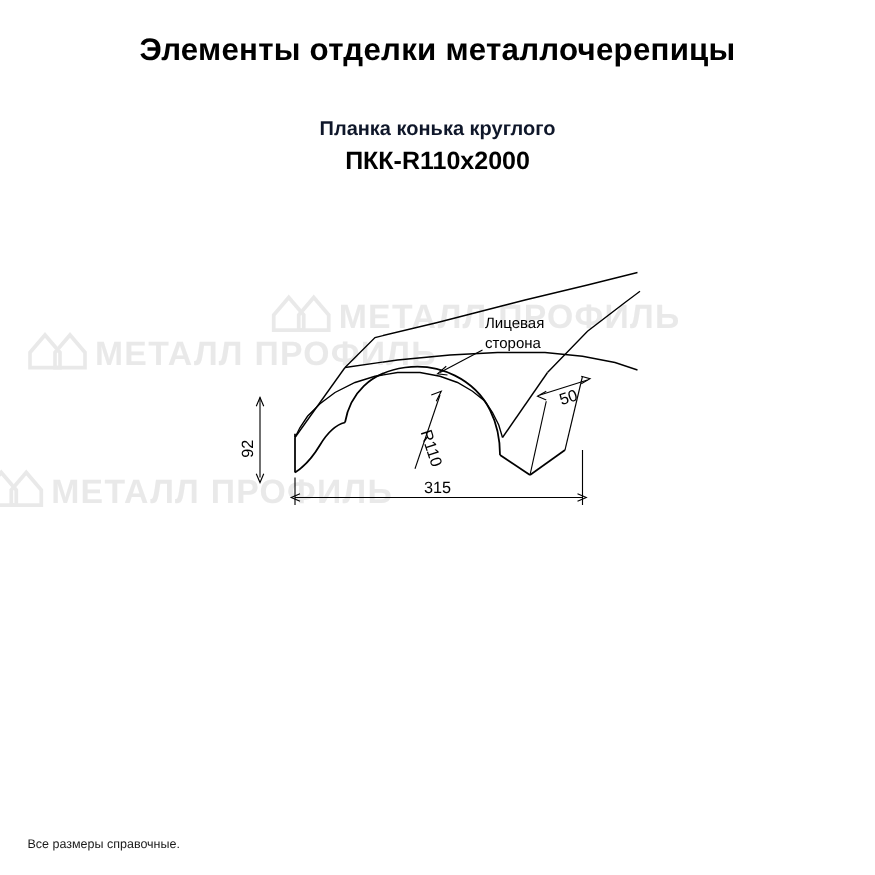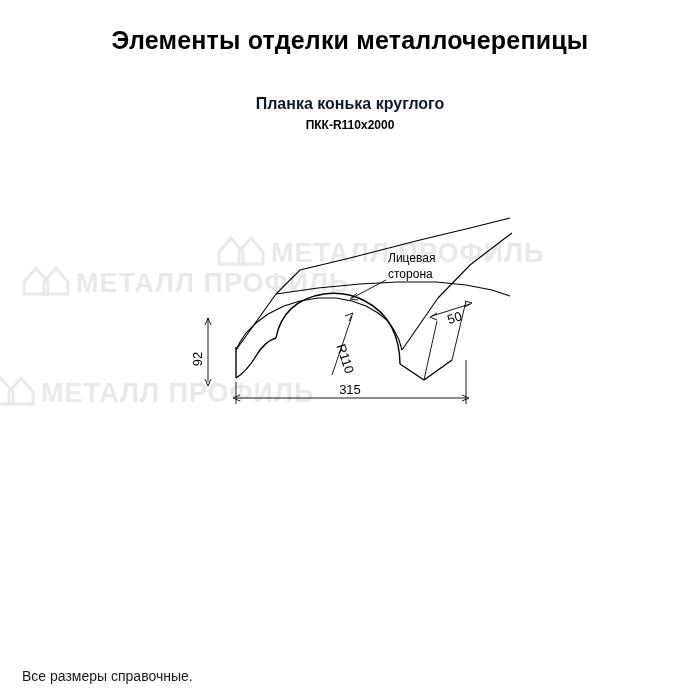--- a/index.html
+++ b/index.html
@@ -41,21 +41,21 @@
     font-size: 16px;
     font-weight: bold;
     color: #0f172a;
   }
   .subtitle2 {
     position: absolute;
     top: 118px;
     left: 0;
     width: 700px;
     text-align: center;
-    font-size: 12px;
+    font-size: 20px;
     font-weight: bold;
     color: #000;
   }
   .drawing {
     position: absolute;
     top: 170px;
     left: 0;
     width: 700px;
     height: 290px;
   }
@@ -64,21 +64,21 @@
     top: 170px;
     left: 0;
     width: 700px;
     height: 290px;
     pointer-events: none;
   }
   .footnotes {
     position: absolute;
     left: 22px;
     bottom: 14px;
-    font-size: 14px;
+    font-size: 10px;
     line-height: 20px;
     color: #1a1a1a;
   }
   .footnote-line { white-space: nowrap; }
   svg { display: block; }
   .lbl {
     font-family: "Liberation Sans", sans-serif;
     font-size: 13px;
     fill: #000;
   }

